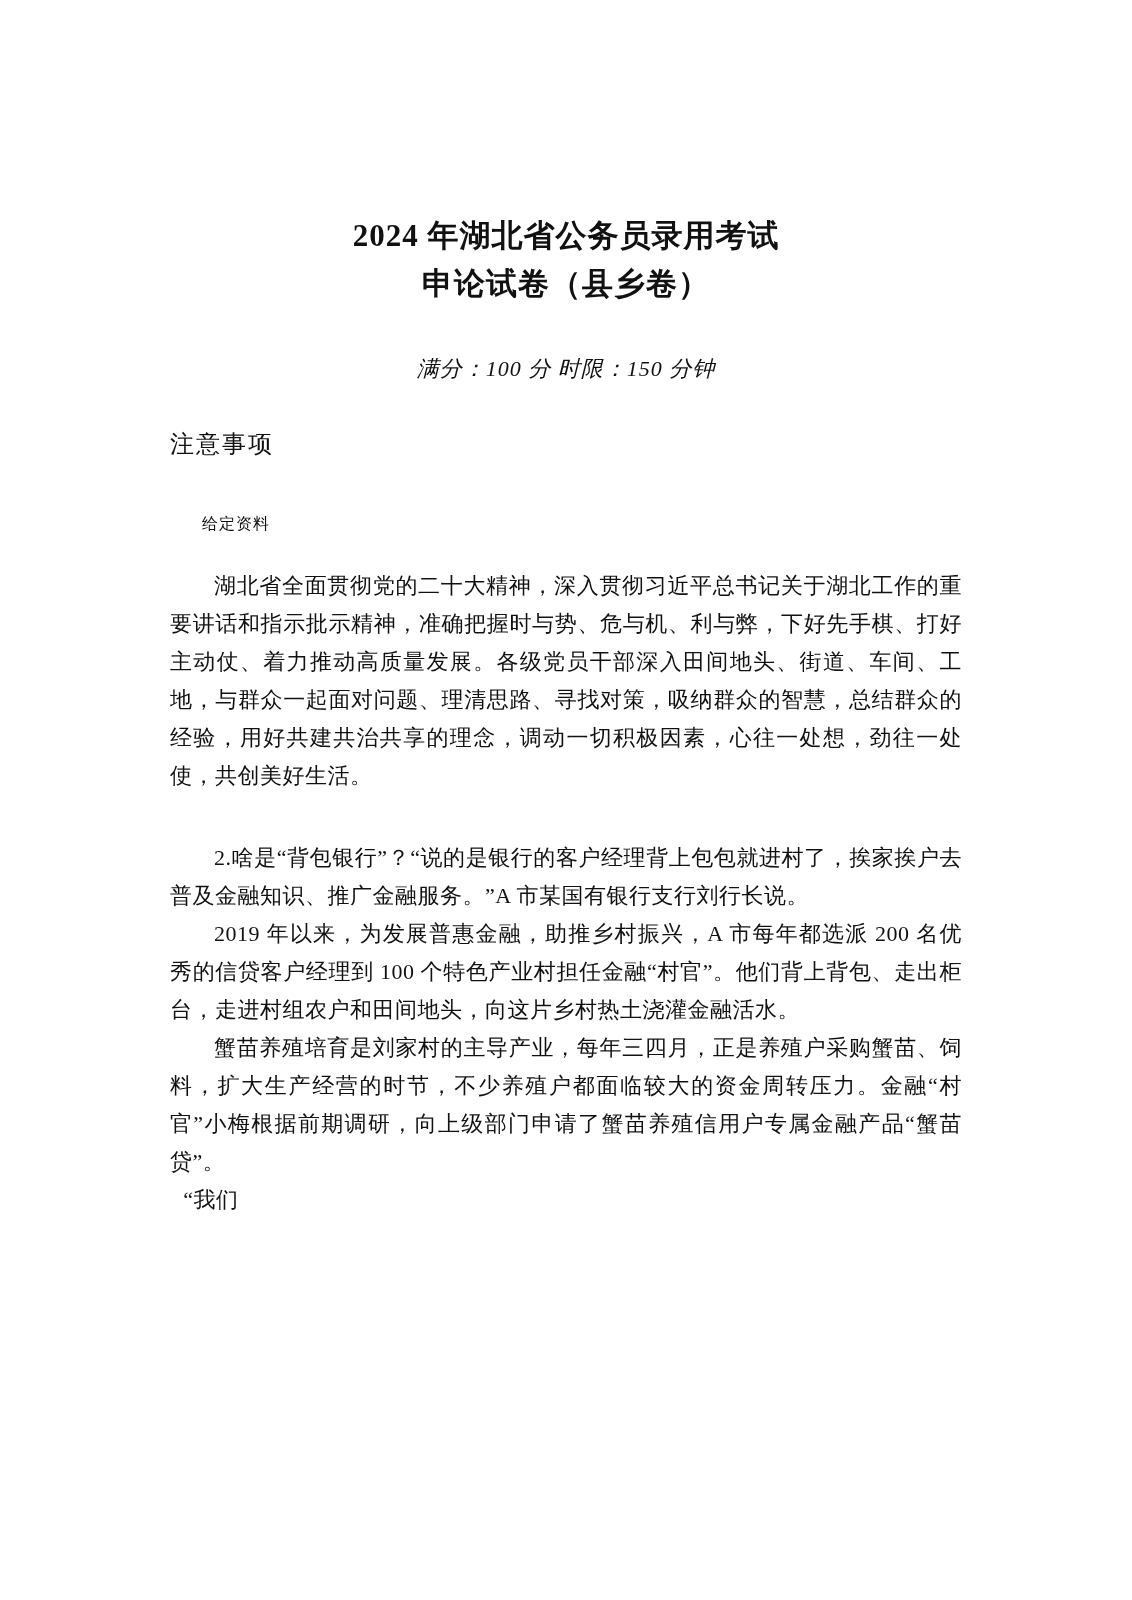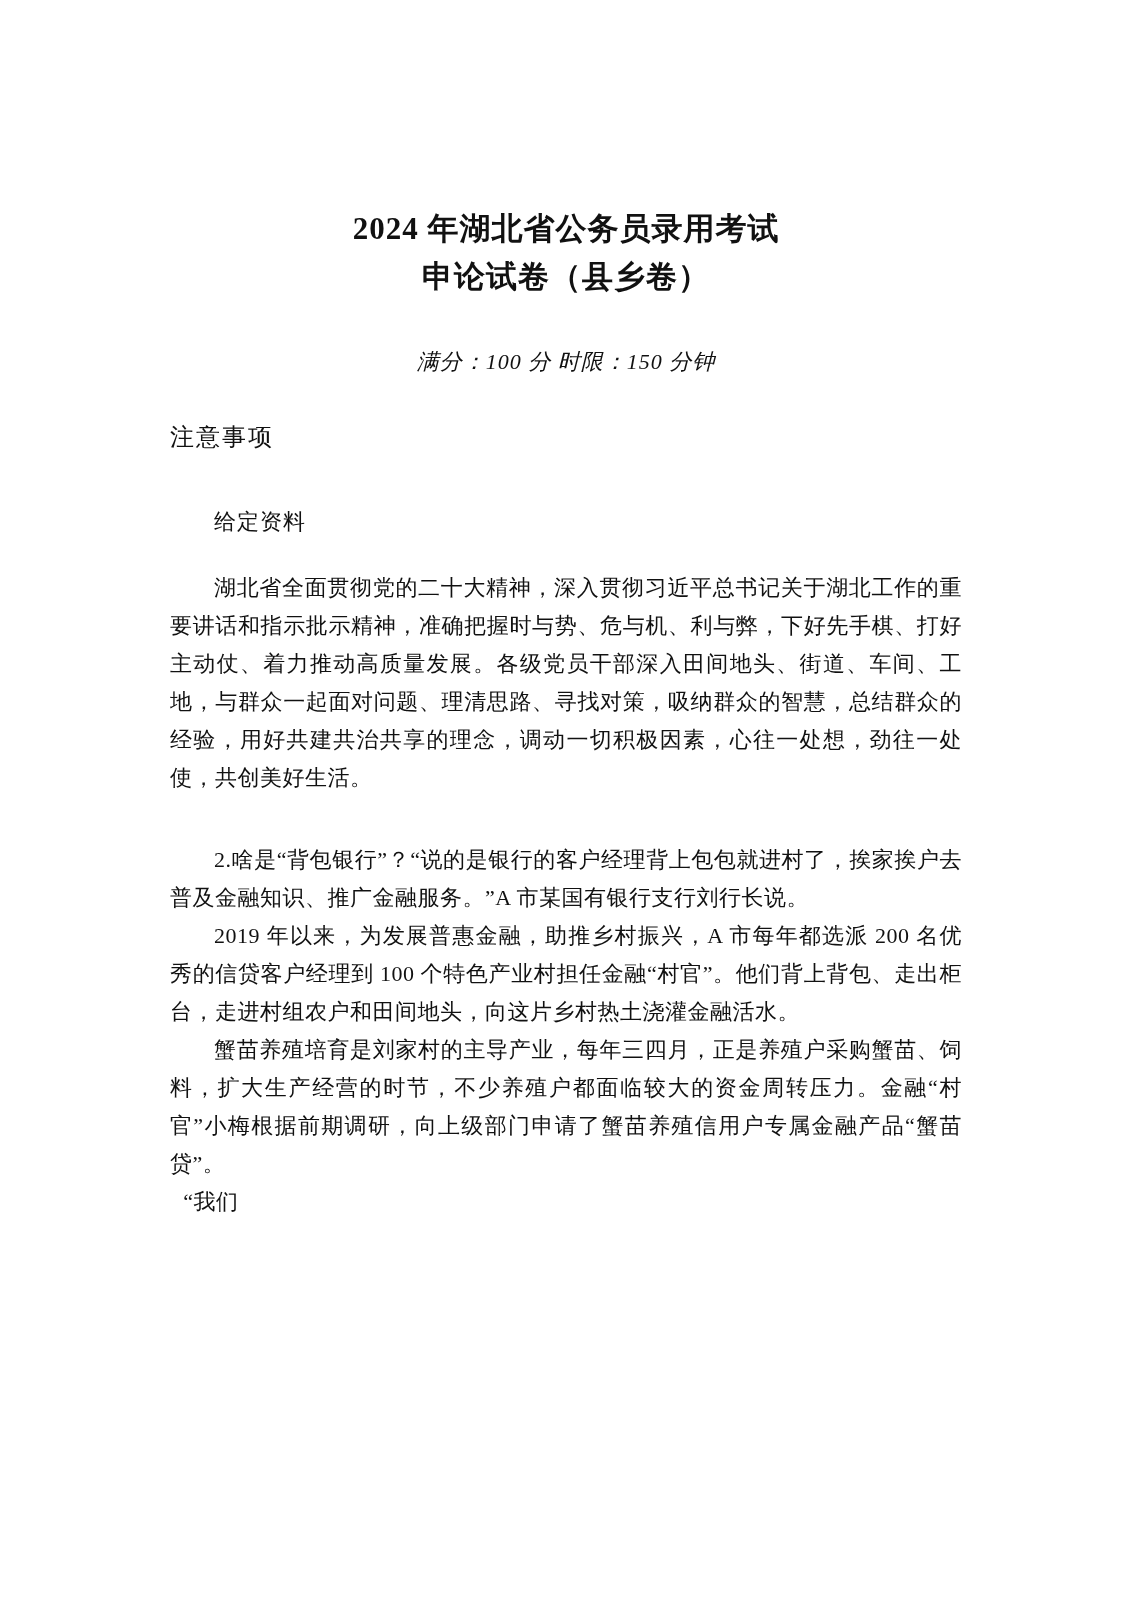--- a/index.html
+++ b/index.html
@@ -5,21 +5,21 @@
   * { margin: 0; padding: 0; box-sizing: border-box; }
   html, body { background: #ffffff; }
   body {
     font-family: "Liberation Serif", "DejaVu Serif", serif;
     color: #111111;
   }
   .page {
     position: relative;
     width: 1132px;
     height: 1240px;
-    margin: 0 auto;
+    margin: 7px auto;
     background: #ffffff;
     overflow: hidden;
   }
   .content {
     width: 792px;
     margin: 0 auto;
     padding-top: 205px;
   }
   .title-line {
     text-align: center;
@@ -45,21 +45,21 @@
     margin-top: 38px;
   }
   .para {
     font-size: 22px;
     line-height: 38px;
     text-align: justify;
     text-indent: 2em;
     letter-spacing: 0.5px;
   }
   .materials-heading {
-    font-size: 22px;
+    font-size: 16px;
     margin-top: 54px;
     text-indent: 2em;
     letter-spacing: 1px;
   }
   .section-1 { margin-top: 32px; }
   .section-2 { margin-top: 44px; }
   .para-partial {
     font-size: 22px;
     line-height: 38px;
     text-indent: 0.6em;

